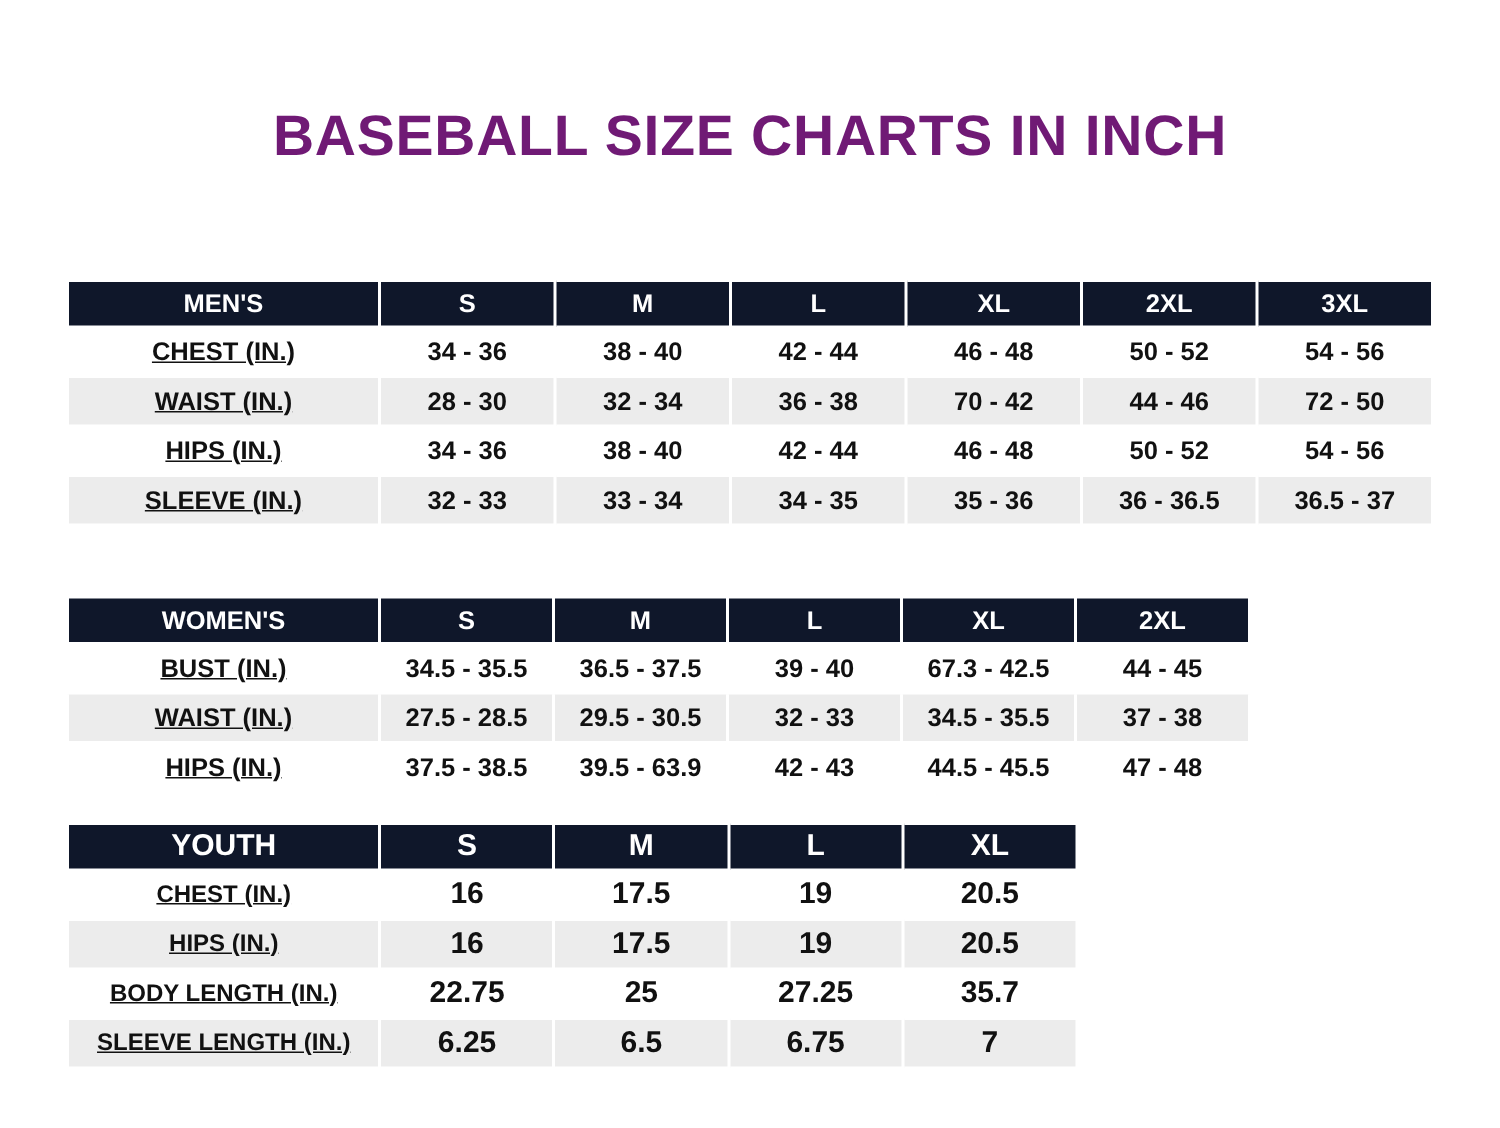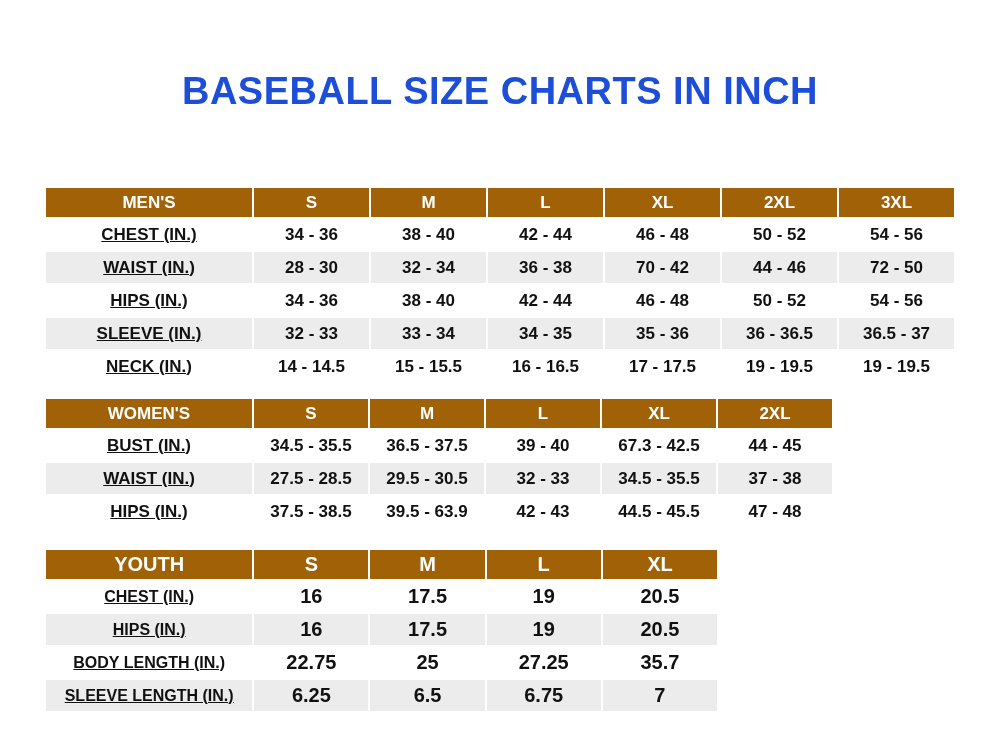--- a/index.html
+++ b/index.html
@@ -22,41 +22,41 @@
   }
   .title {
     position: absolute;
     top: 70px;
     left: 0;
     width: 1000px;
     text-align: center;
     font-size: 38px;
     font-weight: bold;
     letter-spacing: 0.5px;
-    color: #1d4ed8;
+    color: #701a75;
   }
   table.sizetable {
     border-collapse: collapse;
     table-layout: fixed;
     position: absolute;
   }
   table.sizetable td, table.sizetable th {
     border: 2px solid #ffffff;
     text-align: center;
     font-weight: bold;
     font-size: 17px;
     height: 31px;
     padding: 0 2px;
     color: #111111;
     background: #ffffff;
     white-space: nowrap;
   }
   
   table.sizetable thead th {
-    background: #a16207;
+    background: #0f172a;
     color: #ffffff;
     font-size: 17px;
     height: 29px;
   }
   
   table.sizetable tbody tr:nth-child(even) td {
     background: #ececec;
   }
   table.sizetable tbody tr:nth-child(odd) td {
     background: #ffffff;
@@ -155,29 +155,20 @@
       </tr>
       <tr>
         <td class="rowlabel">SLEEVE (IN.)</td>
         <td>32 - 33</td>
         <td>33 - 34</td>
         <td>34 - 35</td>
         <td>35 - 36</td>
         <td>36 - 36.5</td>
         <td>36.5 - 37</td>
       </tr>
-      <tr>
-        <td class="rowlabel">NECK (IN.)</td>
-        <td>14 - 14.5</td>
-        <td>15 - 15.5</td>
-        <td>16 - 16.5</td>
-        <td>17 - 17.5</td>
-        <td>19 - 19.5</td>
-        <td>19 - 19.5</td>
-      </tr>
     </tbody>
   </table>
 
   <table class="sizetable" id="table-womens">
     <colgroup>
       <col class="c0">
         <col class="cx">
         <col class="cx">
         <col class="cx">
         <col class="cx">

